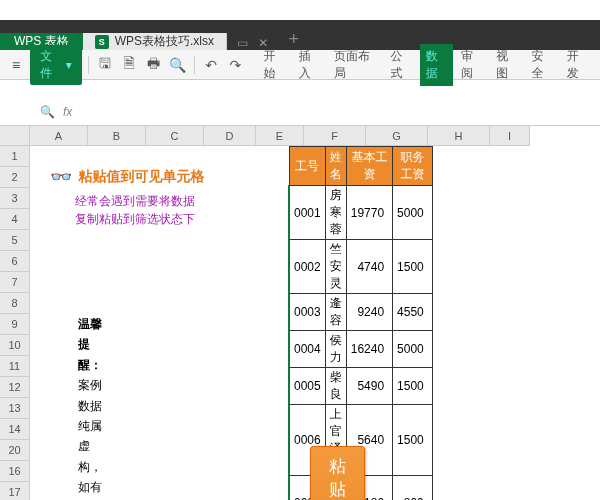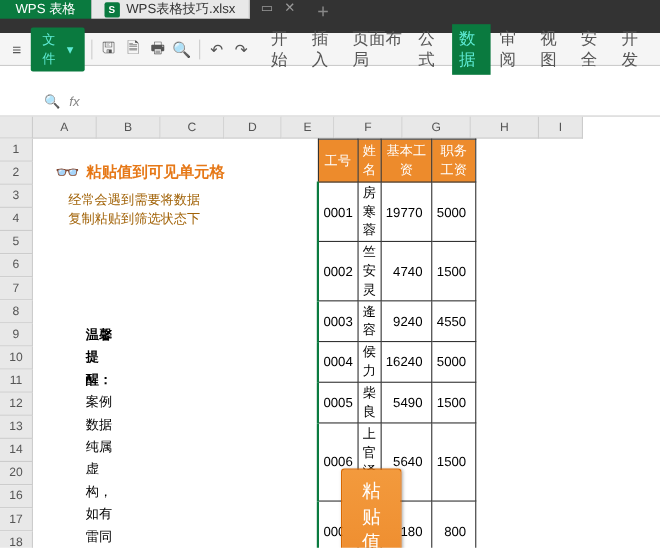--- a/index.html
+++ b/index.html
@@ -1,43 +1,43 @@
 <!DOCTYPE html>
 <html><head>
 <meta charset="utf-8">
 <style>
 * { margin: 0; padding: 0; box-sizing: border-box; }
 body { font-family: "Microsoft YaHei", sans-serif; font-size: 12px; background: #fff; width: 600px; height: 500px; overflow: hidden; }
-.titlebar { display: flex; background: #333; height: 30px; align-items: flex-start; }
+.titlebar { display: flex; background: #333; height: 30px; align-items: flex-end; margin-top: 20px; }
 .app-tab { background: #0a7a3f; color: #fff; padding: 0 14px; display: flex; align-items: center; font-size: 12px; }
 .file-tab { background: #e8e8e8; color: #333; padding: 0 12px; display: flex; align-items: center; gap: 6px; font-size: 12px; border-right: 1px solid #ccc; }
 .file-tab .icon { width: 14px; height: 14px; background: #0a7a3f; border-radius: 2px; display: inline-flex; align-items: center; justify-content: center; color: #fff; font-size: 9px; font-weight: bold; }
 .tab-actions { display: flex; align-items: center; gap: 10px; padding: 0 10px; color: #999; }
 .new-tab { color: #888; padding: 0 10px; display: flex; align-items: center; font-size: 18px; }
 .toolbar { display: flex; align-items: center; height: 30px; background: #f5f5f5; border-bottom: 1px solid #ccc; padding: 0 6px; gap: 4px; }
 .menu-btn { background: #0a7a3f; color: #5eead4; padding: 3px 10px; border-radius: 2px; display: flex; align-items: center; gap: 4px; font-size: 12px; }
 .tool-icon { width: 22px; height: 22px; display: flex; align-items: center; justify-content: center; color: #555; font-size: 14px; border-radius: 2px; }
 .divider { width: 1px; height: 18px; background: #ccc; margin: 0 2px; }
-.ribbon-tabs { display: flex; gap: 2px; font-size: 15px; margin-left: 8px; }
+.ribbon-tabs { display: flex; gap: 2px; font-size: 12px; margin-left: 8px; }
 .ribbon-tab { padding: 4px 6px; color: #555; }
 .ribbon-tab.active { background: #0a7a3f; color: #5eead4; }
 .formula-bar { display: flex; align-items: center; height: 28px; border-bottom: 1px solid #ccc; background: #fff; margin-top: 18px; }
 .name-box { width: 140px; border: 1px solid #ccc; height: 22px; margin-left: 10px; padding: 0 8px; display: flex; align-items: center; font-size: 12px; background: #fff; }
 .fx-area { display: flex; align-items: center; gap: 8px; margin-left: 40px; color: #888; }
 .grid-area { position: relative; overflow: hidden; height: 392px; }
 .col-headers { display: flex; position: absolute; top: 0; left: 0; }
 .corner { width: 30px; height: 20px; background: #e8e8e8; border-right: 1px solid #ccc; border-bottom: 1px solid #ccc; }
 .col-h { height: 20px; background: #e8e8e8; border-right: 1px solid #ccc; border-bottom: 1px solid #ccc; display: flex; align-items: center; justify-content: center; color: #555; font-size: 11px; }
 .row-headers { position: absolute; top: 20px; left: 0; }
 .row-h { width: 30px; height: 21px; background: #e8e8e8; border-right: 1px solid #ccc; border-bottom: 1px solid #ccc; display: flex; align-items: center; justify-content: center; color: #555; font-size: 11px; }
 .cells { position: absolute; top: 20px; left: 30px; }
 .info-box { position: absolute; left: 20px; top: 20px; width: 240px; }
 .info-title { color: #e67817; font-weight: bold; font-size: 14px; display: flex; align-items: center; gap: 6px; }
 .glasses { color: #e67817; font-size: 18px; }
-.info-text { font-size: 12px; color: #a16207; margin-top: 4px; margin-left: 12px; line-height: 1.5; }
+.info-text { font-size: 12px; color: #a21caf; margin-top: 4px; margin-left: 25px; line-height: 1.5; }
 .reminder { position: absolute; left: 48px; top: 168px; font-size: 12px; line-height: 1.7; }
 .reminder-title { font-weight: bold; }
 .data-table { position: absolute; left: 258px; top: 0; border-collapse: collapse; }
 .data-table th { background: #ed8b2c; color: #fff; border: 1px solid #333; padding: 2px 4px; font-size: 12px; font-weight: normal; text-align: center; height: 20px; }
 .data-table td { border: 1px solid #333; padding: 1px 4px; font-size: 12px; text-align: center; height: 20px; background: #fff; }
 .data-table td:first-child { border-left: 2px solid #0a7a3f; }
 .big-btn { position: absolute; left: 280px; top: 300px; background: linear-gradient(#f39a3d, #e67817); color: #fff; font-size: 17px; padding: 8px 18px; border: 1px solid #d86800; border-radius: 3px; box-shadow: 1px 1px 3px rgba(0,0,0,0.3); }
 .td-num { text-align: right !important; padding-right: 8px !important; }
 </style>
 </head>

